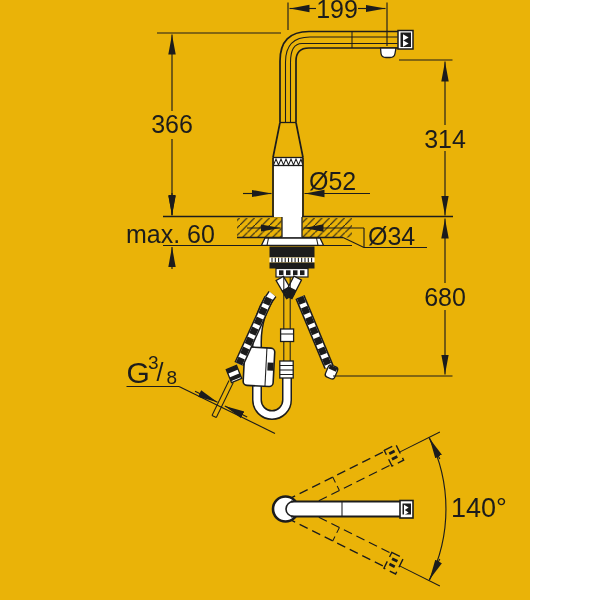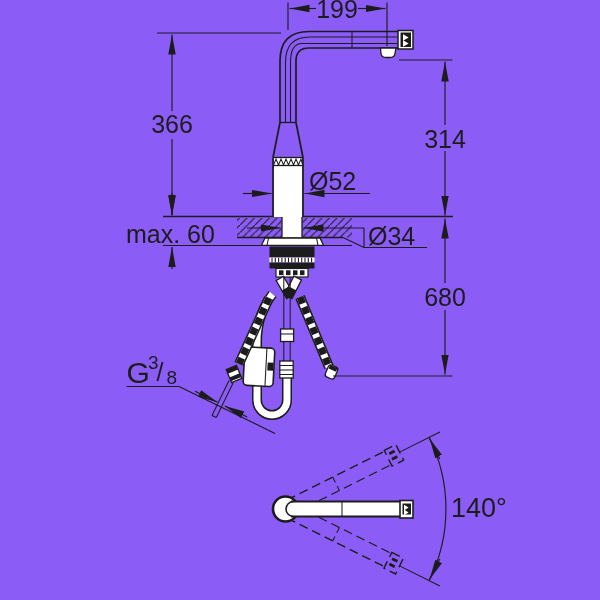--- a/index.html
+++ b/index.html
@@ -1,16 +1,16 @@
 <!DOCTYPE html>
 <html><head>
 <meta charset="utf-8">
 <style>
   html,body{margin:0;padding:0;background:#ffffff;}
-  .stage{width:600px;height:600px;background:#8b5cf6;position:relative;overflow:hidden;}
+  .stage{width:530px;height:600px;background:#eab308;position:relative;overflow:hidden;}
   svg{display:block;}
   text{font-family:"Liberation Sans","DejaVu Sans",sans-serif;fill:#1c1c1c;}
   .dimtxt{font-size:25px;}
   .dimtxt-mid{text-anchor:middle;}
   .g-big{font-size:30px;}
   .g-small{font-size:19px;}
   .g-slash{font-size:25px;}
   .angle-txt{font-size:27px;}
   .ink{stroke:#1c1c1c;}
   .dim{stroke:#1c1c1c;stroke-width:1.15;fill:none;}

